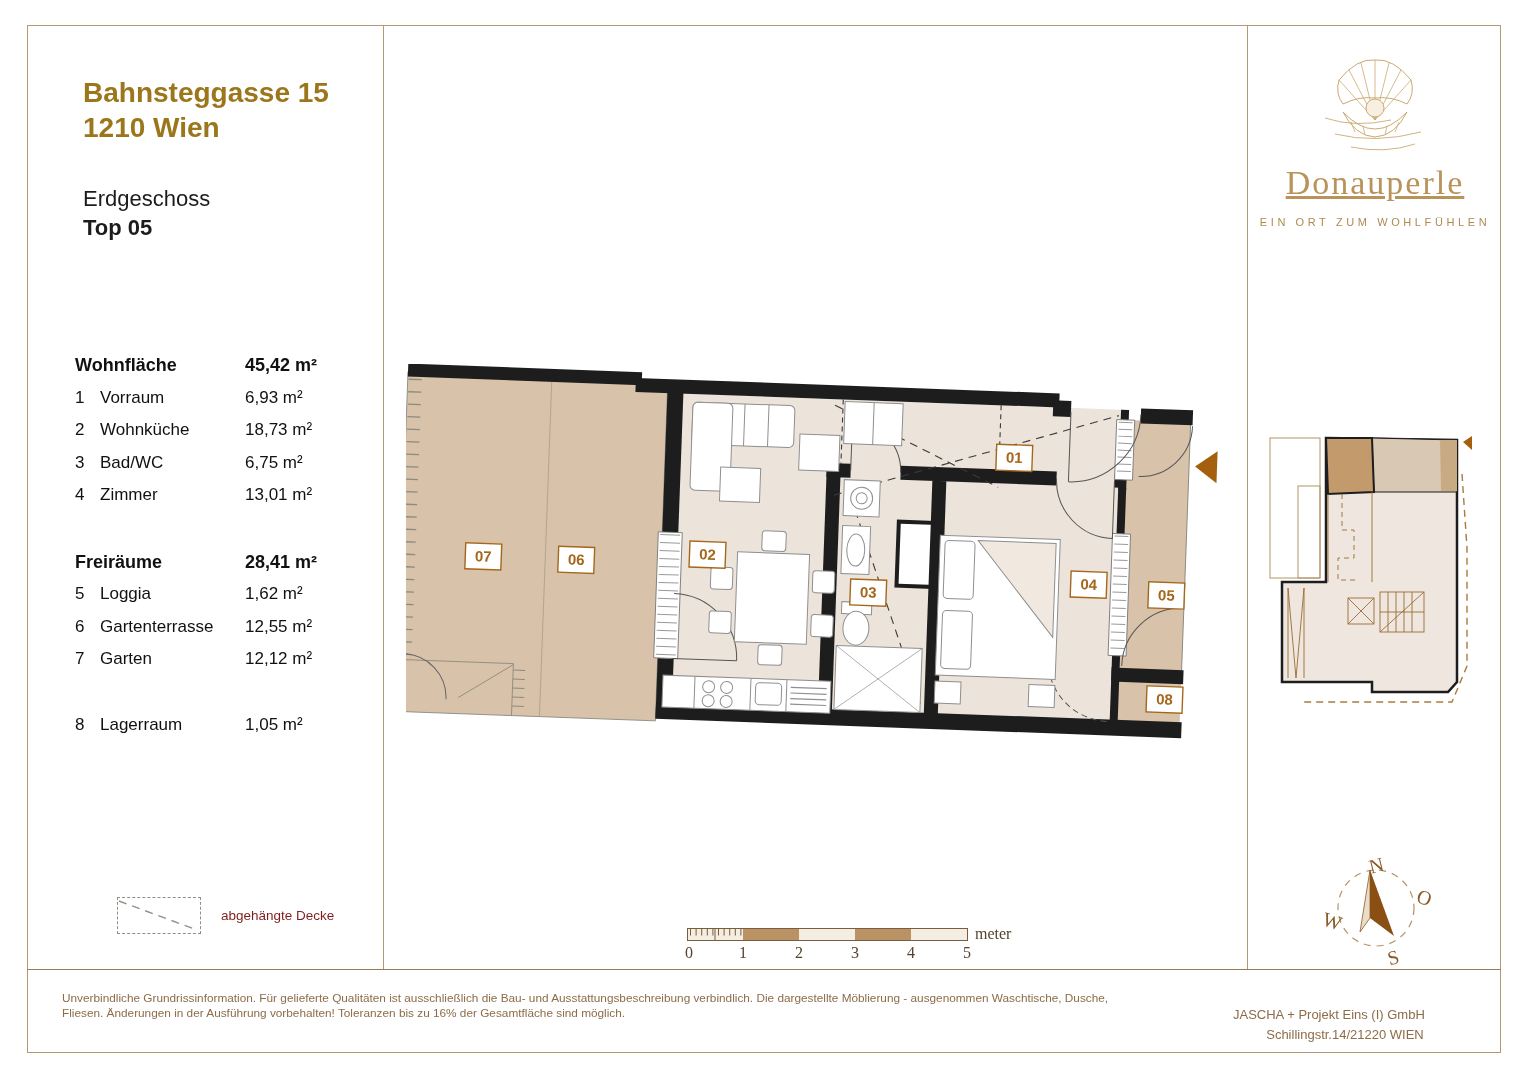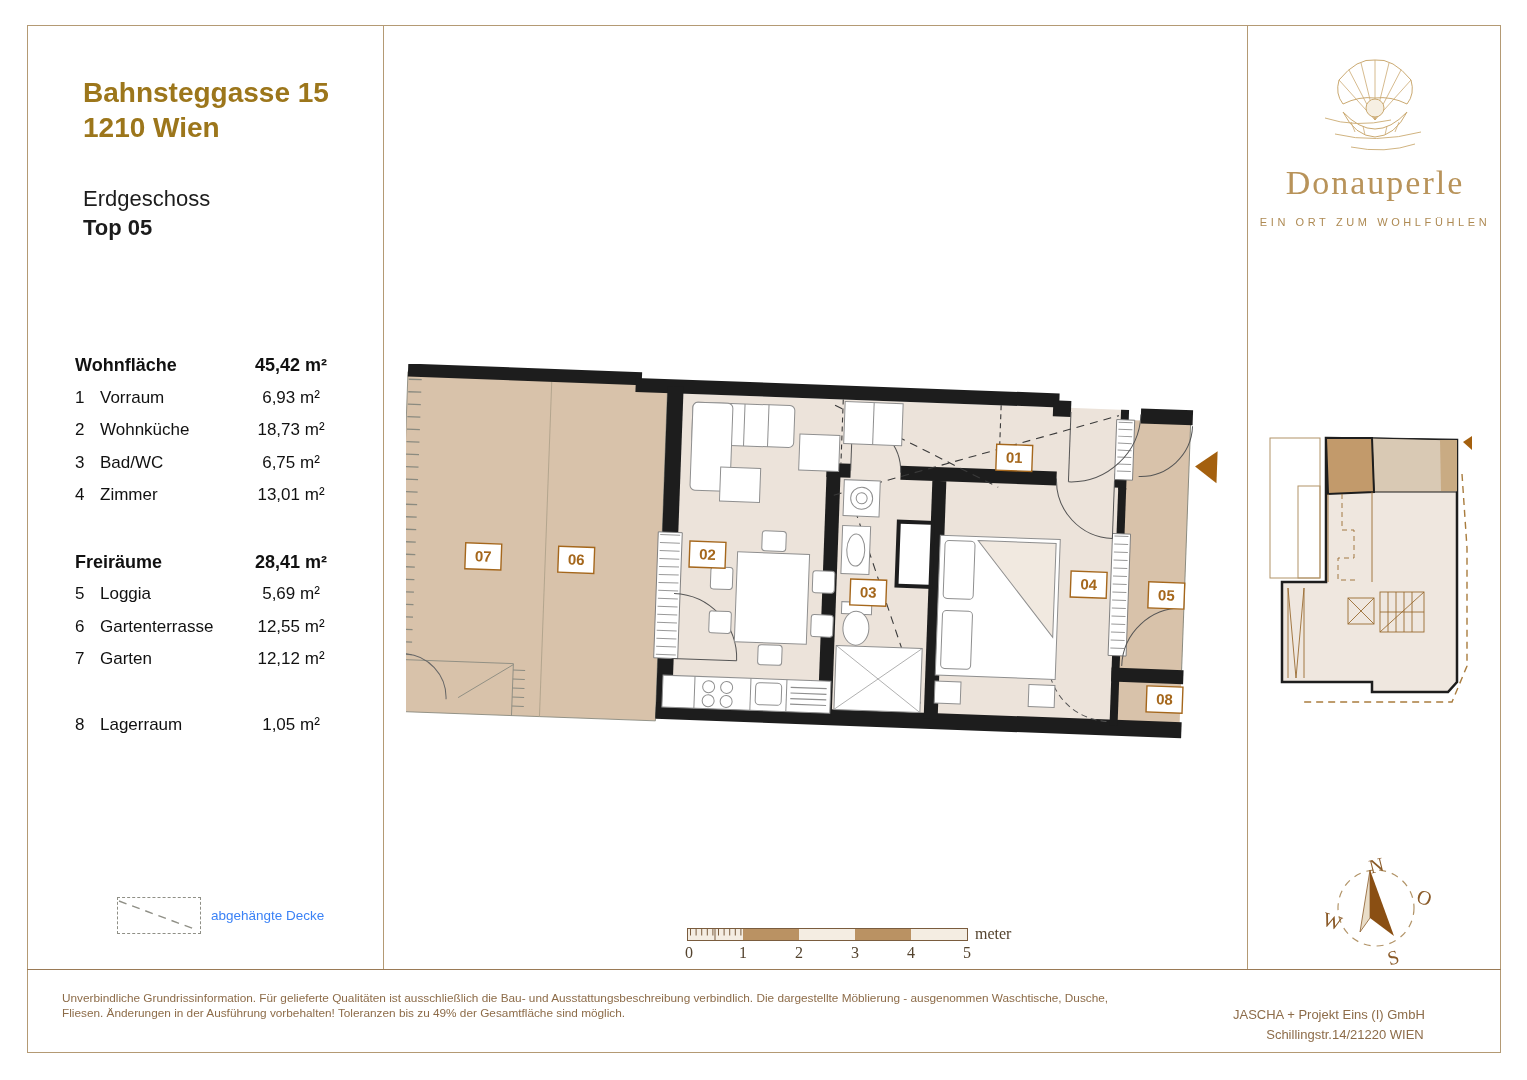--- a/index.html
+++ b/index.html
@@ -13,38 +13,38 @@
 
   
   .title { left:83px; top:75px; font-size:28px; font-weight:bold; color:#9c761b; line-height:35px; }
   .subtitle { left:83px; top:184px; font-size:22px; color:#1c1c1c; line-height:29px; }
   .subtitle b { font-weight:bold; }
 
   .arealist { left:75px; top:355px; width:262px; font-size:17px; color:#111; }
   .arow { display:flex; align-items:baseline; height:32.5px; }
   .arow .no { width:25px; }
   .arow .nm { flex:1; }
-  .arow .val { width:92px; text-align:center; white-space:nowrap; }
+  .arow .val { width:92px; text-align:left; white-space:nowrap; }
   .ahead { font-weight:bold; font-size:18px; }
   .gap22 { height:34px; }
   .gap32 { height:33px; }
 
   .legend { left:117px; top:897px; display:flex; align-items:center; }
   .legendbox { width:84px; height:37px; border:1.5px dashed #8f8f86; position:relative; }
-  .legendlabel { margin-left:10px; font-size:13.5px; color:#3b82f6;text-align:right; }
+  .legendlabel { margin-left:20px; font-size:13.5px; color:#7f1d1d;text-align:right; }
 
   
   .scalewrap { left:687px; top:928px; }
   .scalenums { position:absolute; top:16px; left:0; width:280px; font-family:"Liberation Serif", serif; font-size:16px; color:#54432e; }
   .scalenums span { position:absolute; transform:translateX(-50%); }
   .meterlabel { position:absolute; left:288px; top:-3px; font-family:"Liberation Serif", serif; font-size:16px; color:#54432e; }
 
   
   .logoblock { left:1252px; top:50px; width:246px; text-align:center; }
-  .logoname { font-family:"Liberation Serif", serif; font-size:34px; letter-spacing:2px; color:#b8935a; margin-top:4px; }
+  .logoname { font-family:"Liberation Serif", serif; font-size:34px; letter-spacing:2px; color:#b8935a; margin-top:4px;text-decoration:underline; }
   .logotag { font-size:11px; letter-spacing:3.6px; color:#ae8a53; margin-top:14px; white-space:nowrap; }
 
   
   .disclaimer { left:62px; top:991px; width:1065px; font-size:11.8px; line-height:15.3px; color:#8d6c49; }
   .company { left:1233px; top:1005px; width:224px; font-size:13px; line-height:20px; color:#8d6c49; }
   .companyrow { display:flex; justify-content:center; }
 </style>
 </head>
 <body>
 
@@ -88,21 +88,21 @@
     <span class="val">13,01 m²</span>
   </div>
   <div class="gap22"></div>
   <div class="arow ahead">
     <span class="nm">Freiräume</span>
     <span class="val">28,41 m²</span>
   </div>
   <div class="arow">
     <span class="no">5</span>
     <span class="nm">Loggia</span>
-    <span class="val">5,69 m²</span>
+    <span class="val">1,62 m²</span>
   </div>
   <div class="arow">
     <span class="no">6</span>
     <span class="nm">Gartenterrasse</span>
     <span class="val">12,55 m²</span>
   </div>
   <div class="arow">
     <span class="no">7</span>
     <span class="nm">Garten</span>
     <span class="val">12,12 m²</span>
@@ -353,21 +353,21 @@
     <text x="104" y="52" transform="rotate(20 104 52)">O</text>
     <text x="76" y="112" transform="rotate(-16 76 108)">S</text>
     <text x="14" y="76" transform="rotate(18 14 70)">W</text>
   </g>
   <polygon points="52,18 42,80 52,66" fill="#e9ddc8" stroke="#8a5a28" stroke-width="0.8"></polygon>
   <polygon points="52,18 52,66 76,84" fill="#8a4f13"></polygon>
 </svg>
 
 <div class="abs disclaimer">
   <div>Unverbindliche Grundrissinformation. Für gelieferte Qualitäten ist ausschließlich die Bau- und Ausstattungsbeschreibung verbindlich. Die dargestellte Möblierung - ausgenommen Waschtische, Dusche,</div>
-  <div>Fliesen. Änderungen in der Ausführung vorbehalten! Toleranzen bis zu 49% der Gesamtfläche sind möglich.</div>
+  <div>Fliesen. Änderungen in der Ausführung vorbehalten! Toleranzen bis zu 16% der Gesamtfläche sind möglich.</div>
 </div>
 <div class="abs company">
   <div>JASCHA + Projekt Eins (I) GmbH</div>
   <div class="companyrow">
     <span>Schillingstr.14/2</span>
     <span>1220 WIEN</span>
   </div>
 </div>
 
 </body></html>

